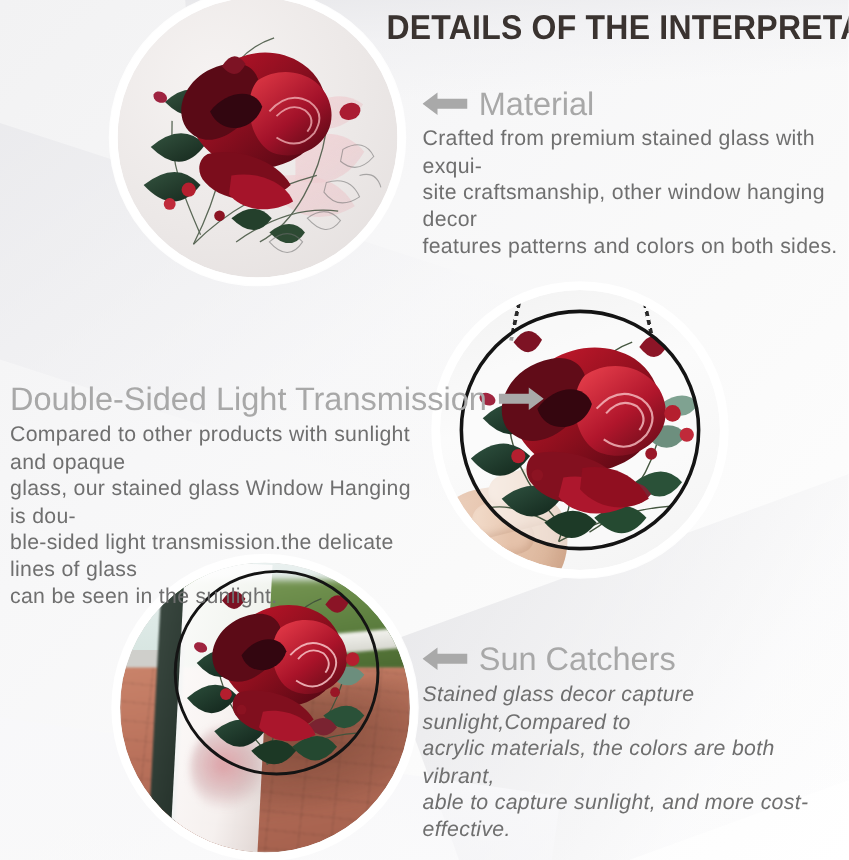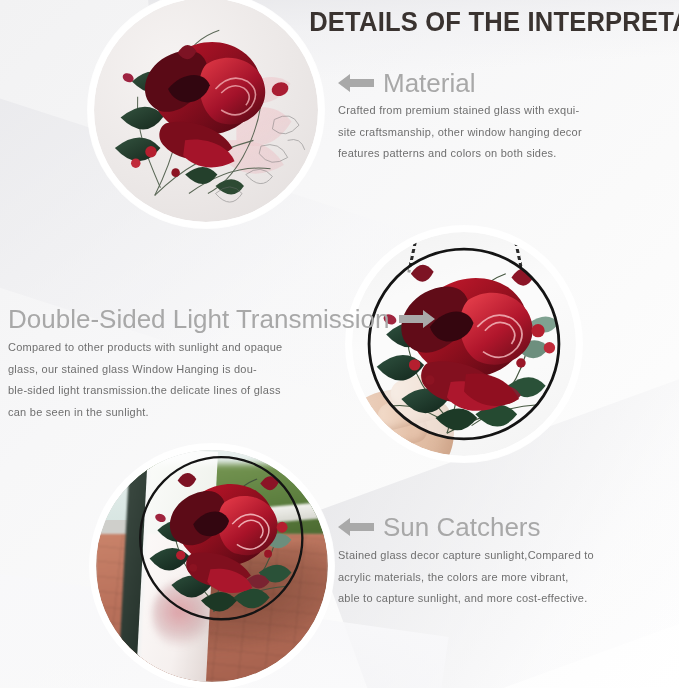--- a/index.html
+++ b/index.html
@@ -165,34 +165,34 @@
     gap: 9px;
     color: #a8a8a8;
     font-size: 26px;
     font-weight: 400;
     line-height: 26px;
     white-space: nowrap;
   }
   .arrow-icon { display: block; flex: 0 0 auto; }
   .section-body {
     color: #6f6f6f;
-    font-size: 11px;
+    font-size: 17px;
     line-height: 21.5px;
     letter-spacing: 0.25px;
   }
   .section-body p { margin: 0; }
 
   #block-material     { position: absolute; top: 70px;  left: 338px; width: 338px; }
   #block-material .section-body { margin-top: 4px; }
 
   #block-transmission { position: absolute; top: 306px; left: 8px;  width: 330px; text-align: left; }
   #block-transmission .section-body { margin-top: 5px; }
 
   #block-suncatcher   { position: absolute; top: 514px; left: 338px; width: 340px; }
-  #block-suncatcher .section-body { margin-top: 5px; }
+  #block-suncatcher .section-body { margin-top: 5px; font-style: italic; }
 </style>
 </head>
 <body>
 
 <div id="infographic">
 
   <div class="bg-band bg-band-top"></div>
   <div class="bg-band bg-band-mid"></div>
   <div class="bg-band bg-band-low"></div>
   <div class="bg-band bg-band-bottom"></div>
@@ -483,18 +483,18 @@
 
   <div id="block-suncatcher">
     <div class="section-head">
       <svg class="arrow-icon" width="36" height="20" viewBox="0 0 36 20">
         <path d="M0 10 L12 1 L12 6 L36 6 L36 14 L12 14 L12 19 Z" fill="#a9a9a9"></path>
       </svg>
       <span>Sun Catchers</span>
     </div>
     <div class="section-body">
       <p>Stained glass decor capture sunlight,Compared to</p>
-      <p>acrylic materials, the colors are more vibrant,</p>
+      <p>acrylic materials, the colors are both vibrant,</p>
       <p>able to capture sunlight, and more cost-effective.</p>
     </div>
   </div>
 
 </div>
 
 </body></html>

